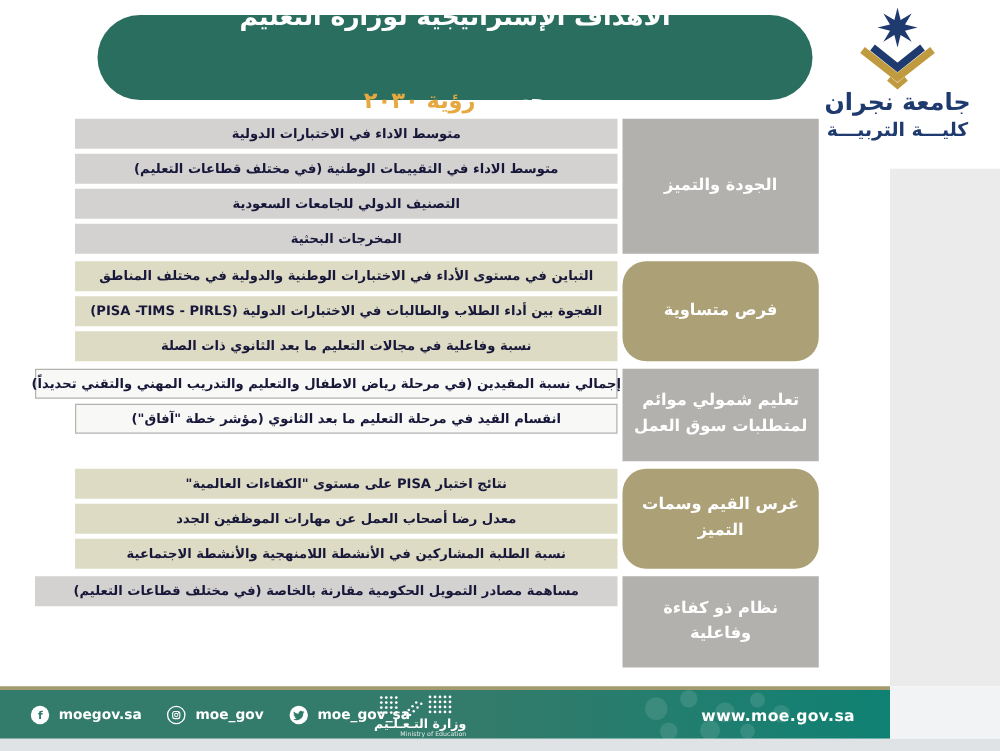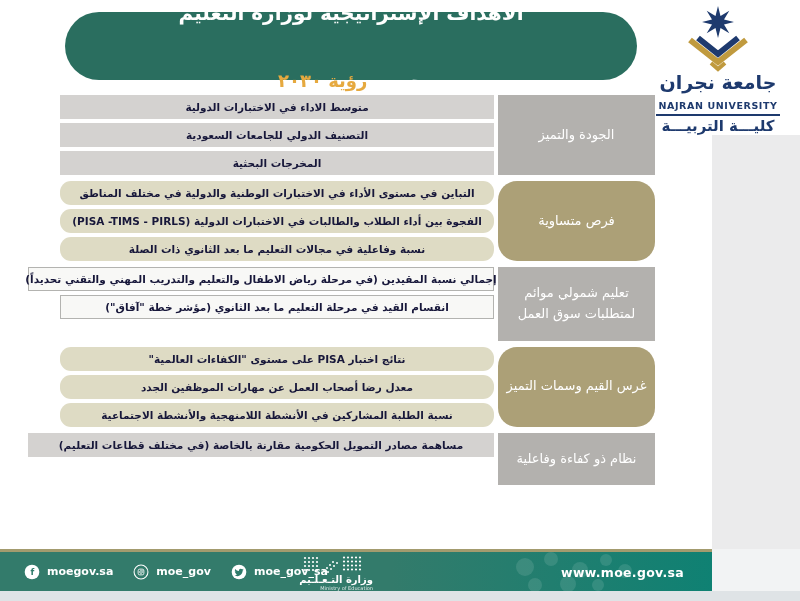--- a/index.html
+++ b/index.html
@@ -3,21 +3,21 @@
 <meta charset="utf-8">
 <style>
   html,body { margin:0; padding:0; background:#fff; }
   .stage {
     position:relative; width:800px; height:601px; overflow:hidden;
     background:var(--page-bg,#fff);
     font-family:"DejaVu Sans", sans-serif;
   }
   
   .header-pill {
-    position:absolute; left:65px; top:12px; width:572px; height:68px;
+    position:absolute; left:78px; top:12px; width:572px; height:68px;
     background:var(--header-green,#2a6e5f); border-radius:34px;
     display:flex; flex-direction:column; align-items:center; justify-content:center;
     direction:rtl; color:#fff; text-align:center;
   }
   .header-line1 { font-size:20px; font-weight:bold; line-height:1.25; }
   .header-line2 { font-size:18px; font-weight:bold; line-height:1.2;margin-top:44px; }
   .header-line2 .hl { color:var(--title-gold,#e6a93f); }
   
   .uni-logo {
     position:absolute; right:6px; top:4px; width:152px; text-align:center;
@@ -32,35 +32,35 @@
   .side-strip { position:absolute; right:0; top:135px; width:88px; height:414px;
                 background:var(--strip-gray,#ebebec); }
   
   .goals-table {
     position:absolute; left:60px; top:95px; width:595px;
     display:flex; flex-direction:column; gap:6px; direction:rtl;
   }
   .group { display:flex; gap:4px; }
   .category {
     width:157px; flex:none; display:flex; align-items:center; justify-content:center;
-    color:#fff; font-weight:normal; font-size:13px; text-align:center;
+    color:#fff; font-weight:bold; font-size:13px; text-align:center;
     padding:16px 6px; box-sizing:border-box; line-height:1.6;
   }
   .cat-gray  { background:var(--category-gray,#b3b1ae); }
   .cat-olive { background:var(--category-olive,#aca077);border-radius:19px; }
   .rows { flex:1; display:flex; flex-direction:column; gap:4px; min-width:0; }
   .row {
     height:24px; box-sizing:border-box;
     display:flex; align-items:center; justify-content:center;
     font-size:10.5px; font-weight:bold; color:var(--text-dark,#17173a);
     text-align:center; white-space:nowrap;
   }
   .row.wide { margin-left:-32px; }
   .tone-gray  { background:var(--row-gray,#d4d2d0); }
-  .tone-olive { background:var(--row-olive,#dedbc4);border-radius:11px; }
+  .tone-olive { background:var(--row-olive,#dedbc4); }
   .tone-white { background:var(--row-white,#f8f8f6); border:1px solid #b3b3b0; }
   
   .footer-divider { position:absolute; left:0; top:549px; width:712px; height:3px;
                     background:var(--tan-line,#a39b6e); }
   .footer-bar {
     position:absolute; left:0; top:552px; width:712px; height:39px;
     background:linear-gradient(90deg, var(--footer-green,#337b6b) 0%, var(--footer-green,#337b6b) 55%, var(--footer-green-dark,#0f8173) 100%);
     display:flex; align-items:center;
   }
   .footer-right-block { position:absolute; left:712px; top:549px; width:88px; height:42px; background:#f2f3f4; }
@@ -90,31 +90,31 @@
   </div>
 
   <div class="uni-logo">
     <svg width="84" height="68" viewBox="0 0 84 68">
       <polygon fill="#1e3a6e" points="42,2 44.5,12 53.3,6.7 48,15.5 58,18 48,20.5 53.3,29.3 44.5,24 42,34 39.5,24 30.7,29.3 36,20.5 26,18 36,15.5 30.7,6.7 39.5,12"></polygon>
       <path d="M14 36 L42 58 L70 36" stroke="#c09a3e" stroke-width="6" fill="none"></path>
       <path d="M22 34 L42 50 L62 34" stroke="#1e3a6e" stroke-width="6" fill="none"></path>
       <path d="M35 59 L42 65 L49 59" stroke="#c09a3e" stroke-width="4" fill="none"></path>
     </svg>
     <div class="uni-ar">جامعة نجران</div>
-    <div><span class="uni-en">NAJRAN UNIVERSITY</span></div>
     <div class="uni-college">كليـــة التربيـــة</div>
   </div>
 
   <div class="side-strip"></div>
 
   <div class="goals-table" id="table-root">
       <div class="group">
         <div class="category cat-gray">الجودة والتميز</div>
         <div class="rows">
           <div class="row tone-gray">متوسط الاداء في الاختبارات الدولية</div>
+          <div class="row tone-gray">متوسط الاداء في التقييمات الوطنية (في مختلف قطاعات التعليم)</div>
           <div class="row tone-gray">التصنيف الدولي للجامعات السعودية</div>
           <div class="row tone-gray">المخرجات البحثية</div>
         </div>
       </div>
       <div class="group">
         <div class="category cat-olive">فرص متساوية</div>
         <div class="rows">
           <div class="row tone-olive">التباين في مستوى الأداء في الاختبارات الوطنية والدولية في مختلف المناطق</div>
           <div class="row tone-olive">الفجوة بين أداء الطلاب والطالبات في الاختبارات الدولية (PISA -TIMS - PIRLS)</div>
           <div class="row tone-olive">نسبة وفاعلية في مجالات التعليم ما بعد الثانوي ذات الصلة</div>

